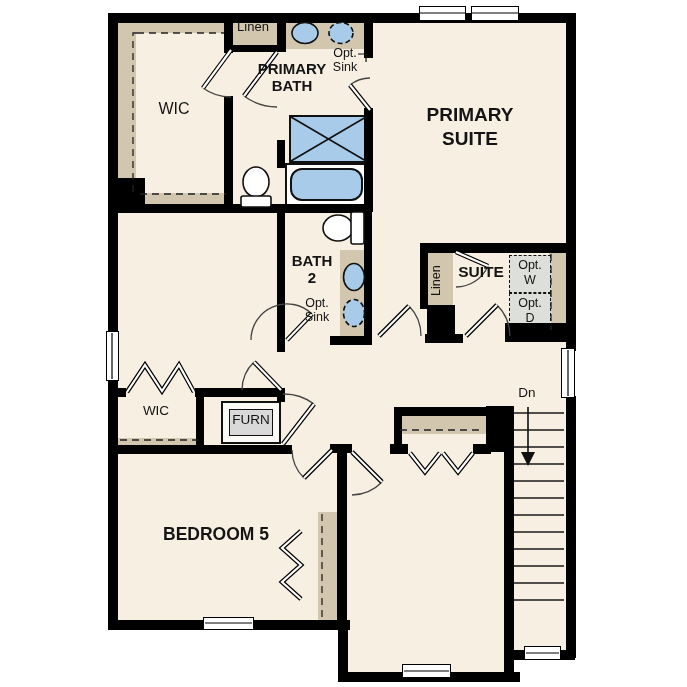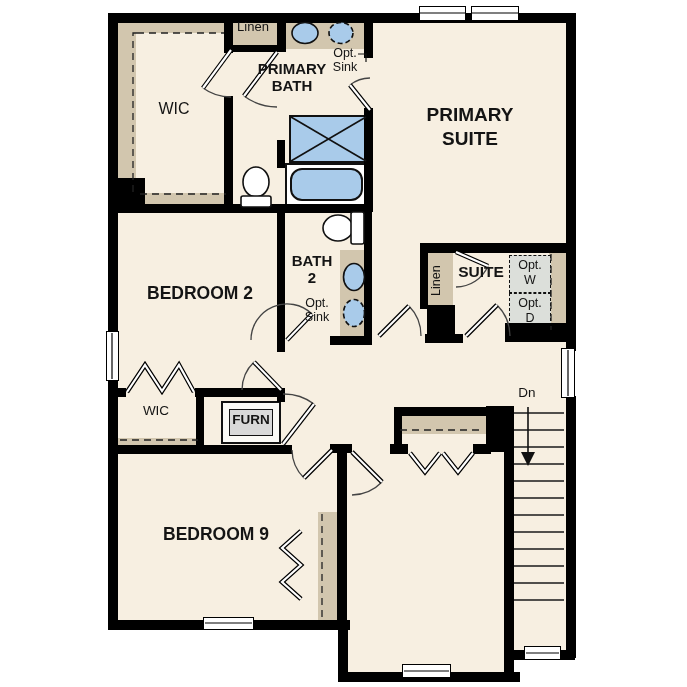--- a/index.html
+++ b/index.html
@@ -209,29 +209,28 @@
   </svg>
 
   <div class="abs lbl" style="left:142px;top:100px;width:64px;height:20px;font-size:16px;">WIC</div>
   <div class="abs lbl" style="left:228px;top:20px;width:50px;height:18px;font-size:13px;">Linen</div>
   <div class="abs lbl b" style="left:240px;top:60px;width:104px;height:40px;font-size:15px;line-height:17px;">PRIMARY
 BATH</div>
   <div class="abs lbl" style="left:324px;top:46px;width:42px;height:30px;font-size:12.5px;line-height:14px;">Opt.
 Sink</div>
   <div class="abs lbl b" style="left:393px;top:103px;width:154px;height:52px;font-size:19px;line-height:24px;">PRIMARY
 SUITE</div>
-  <div class="abs lbl b" style="left:118px;top:284px;width:164px;height:22px;font-size:17.5px;">BEDROOM 2</div>
   <div class="abs lbl b" style="left:290px;top:252px;width:44px;height:38px;font-size:15px;line-height:17px;">BATH
 2</div>
   <div class="abs lbl" style="left:294px;top:296px;width:46px;height:30px;font-size:12.5px;line-height:14px;">Opt.
 Sink</div>
   <div class="abs lbl b" style="left:455px;top:263px;width:52px;height:20px;font-size:15.5px;">SUITE</div>
   <div class="abs lbl vert" style="left:429px;top:253px;width:24px;height:55px;font-size:12.5px;">Linen</div>
   <div class="abs lbl" style="left:509px;top:258px;width:42px;height:34px;font-size:12.5px;line-height:15px;">Opt.
 W</div>
   <div class="abs lbl" style="left:509px;top:296px;width:42px;height:34px;font-size:12.5px;line-height:15px;">Opt.
 D</div>
   <div class="abs lbl" style="left:512px;top:385px;width:30px;height:18px;font-size:13.5px;">Dn</div>
   <div class="abs lbl" style="left:134px;top:403px;width:44px;height:18px;font-size:13.5px;">WIC</div>
-  <div class="abs lbl" style="left:222px;top:412px;width:58px;height:20px;font-size:13.5px;font-weight:bold;">FURN</div>
-  <div class="abs lbl b" style="left:134px;top:525px;width:164px;height:22px;font-size:17.5px;">BEDROOM 9</div>
+  <div class="abs lbl" style="left:222px;top:412px;width:58px;height:20px;font-size:13.5px;">FURN</div>
+  <div class="abs lbl b" style="left:134px;top:525px;width:164px;height:22px;font-size:17.5px;">BEDROOM 5</div>
 
 </div>
 
 </body></html>

